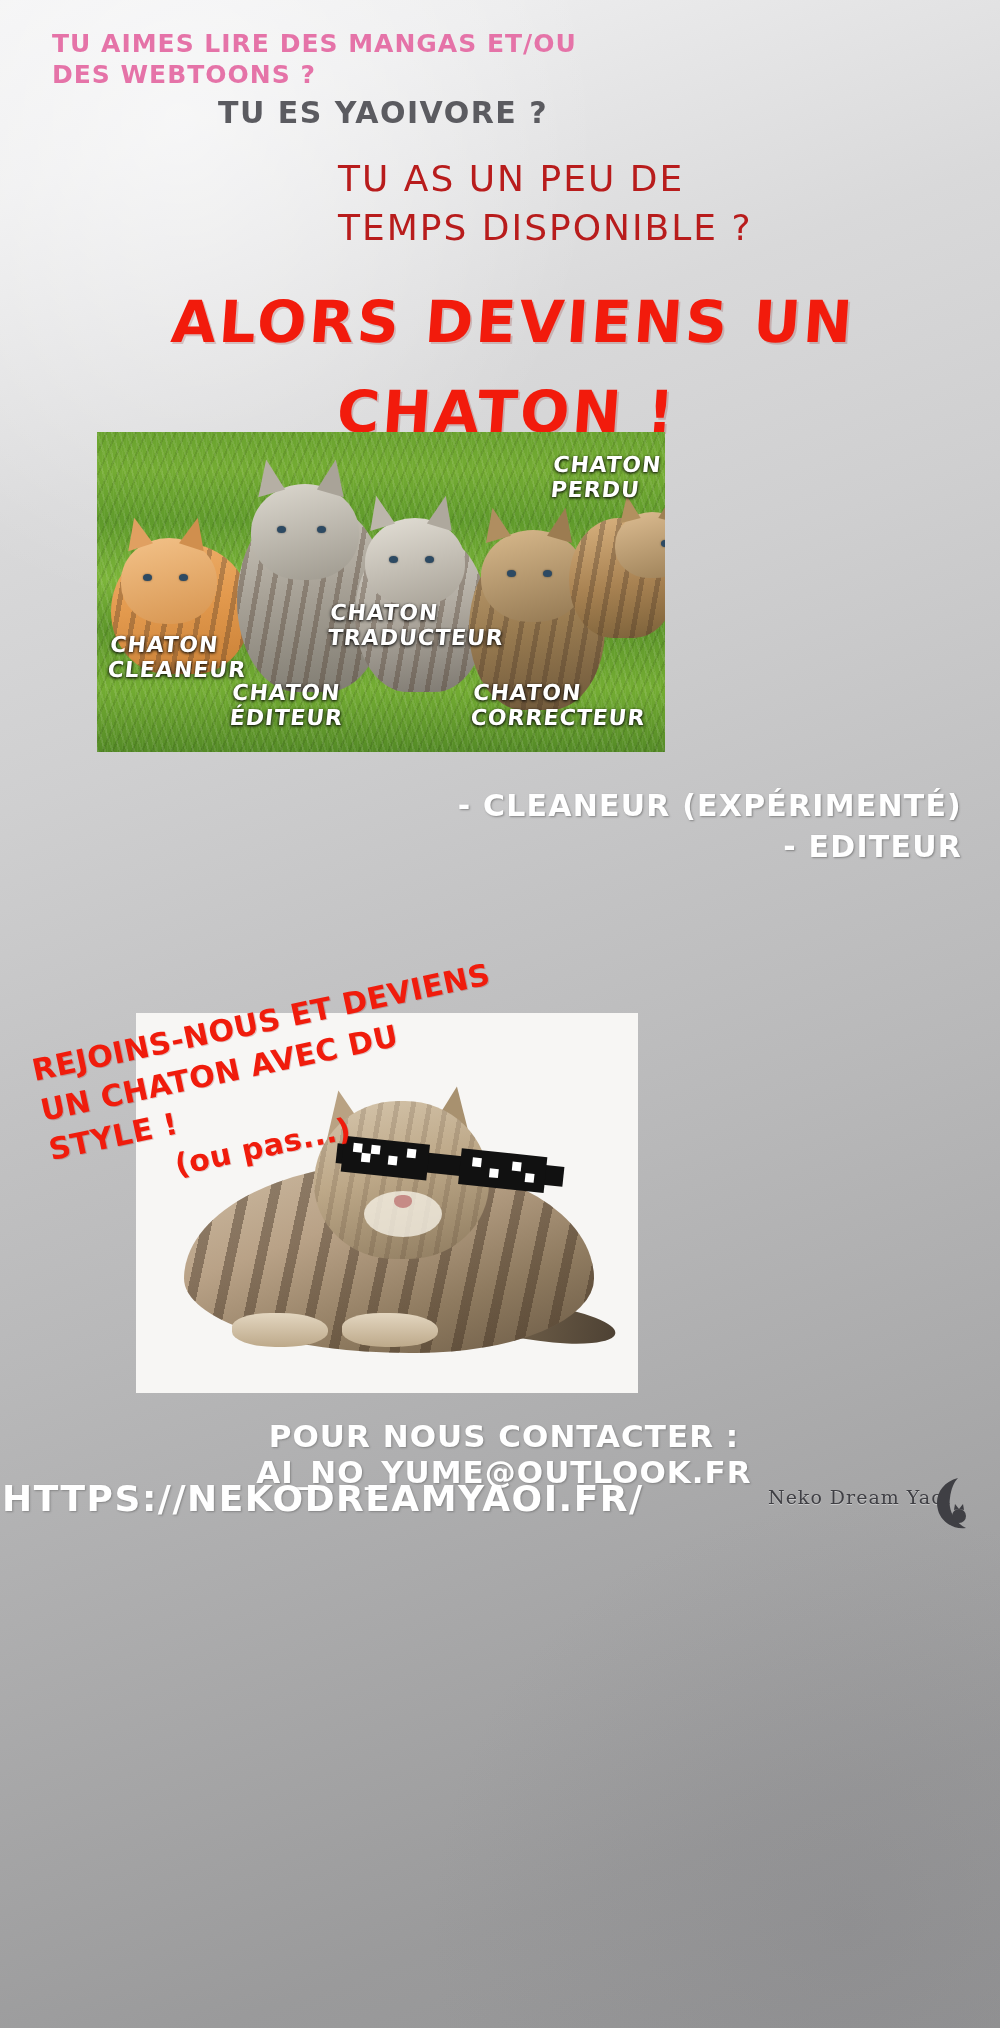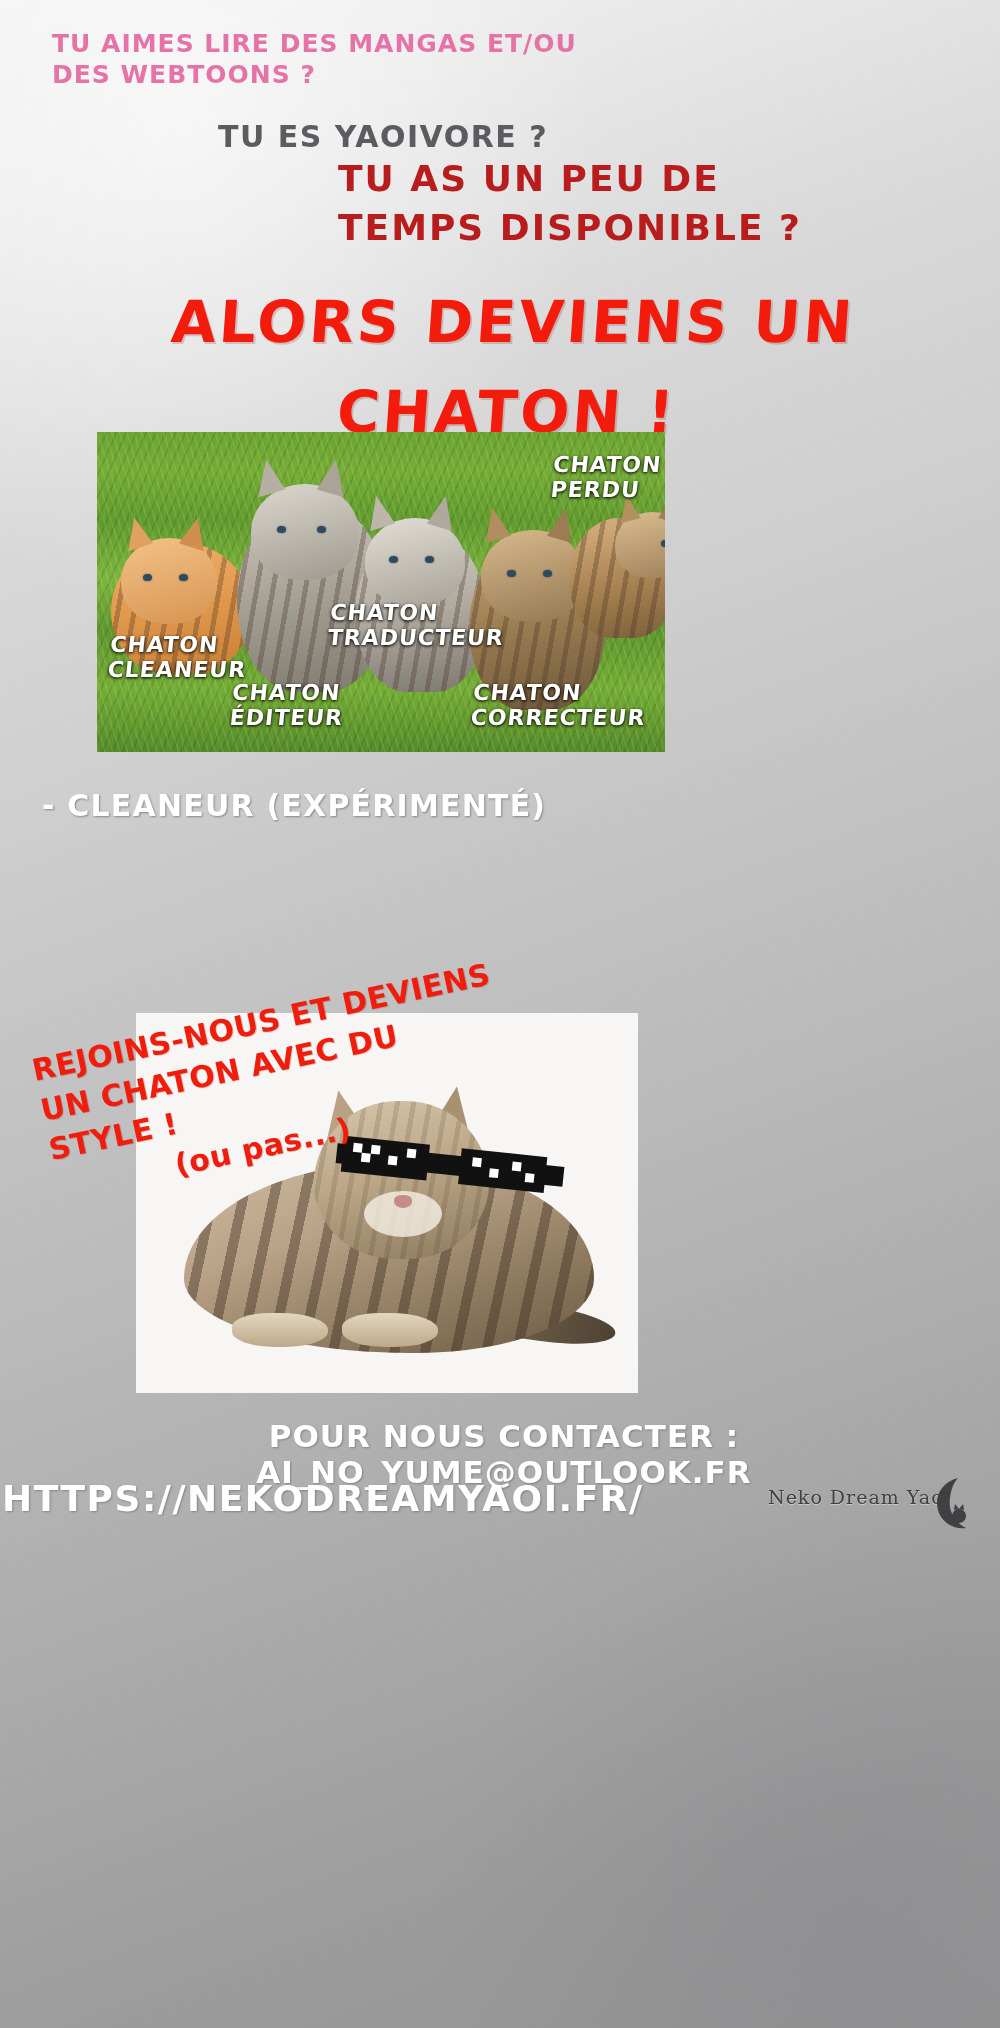--- a/index.html
+++ b/index.html
@@ -48,27 +48,26 @@
     letter-spacing: 1px;
   }
   .line-2 {
     left: 218px;
     top: 95px;
     font-weight: bold;
     font-size: 30px;
     color: #5b5b60;
     text-transform: uppercase;
     letter-spacing: 1.5px;
-    margin-top: 24px;
   }
   .line-3 {
     left: 338px;
     top: 155px;
     width: 600px;
-    font-weight: bold;
+    font-weight: normal;
     font-size: 36px;
     line-height: 1.35;
     color: #b81c1c;
     text-transform: uppercase;
     letter-spacing: 2px;
   }
   .line-4 {
     left: 140px;
     top: 278px;
     width: 740px;
@@ -168,20 +167,21 @@
   .recruit ul {
     list-style: none;
     margin: 6px 0 0 0;
     padding: 0;
   }
   .recruit li {
     font-weight: bold;
     font-size: 30px;
     line-height: 1.35;
     letter-spacing: 1.2px;
+    text-align: right;
   }
 
   
   .photo2 {
     position: absolute;
     left: 136px;
     top: 1013px;
     width: 502px;
     height: 380px;
     background: #f7f6f4;
@@ -418,20 +418,21 @@
 TRADUCTEUR</div>
     <div class="cat-label" style="left:375px; top:248px;">CHATON
 CORRECTEUR</div>
     <div class="cat-label" style="left:455px; top:20px;">CHATON
 PERDU</div>
   </div>
 
   <div class="recruit">
     <ul>
       <li>- CLEANEUR (EXPÉRIMENTÉ)</li>
+      <li>- EDITEUR</li>
     </ul>
   </div>
 
   <div class="photo2">
     <div class="coolcat-tail"></div>
     <div class="coolcat-body">
       <div class="stripes"></div>
     </div>
     <div class="coolcat-paw" style="left:96px;"></div>
     <div class="coolcat-paw" style="left:206px;"></div>

